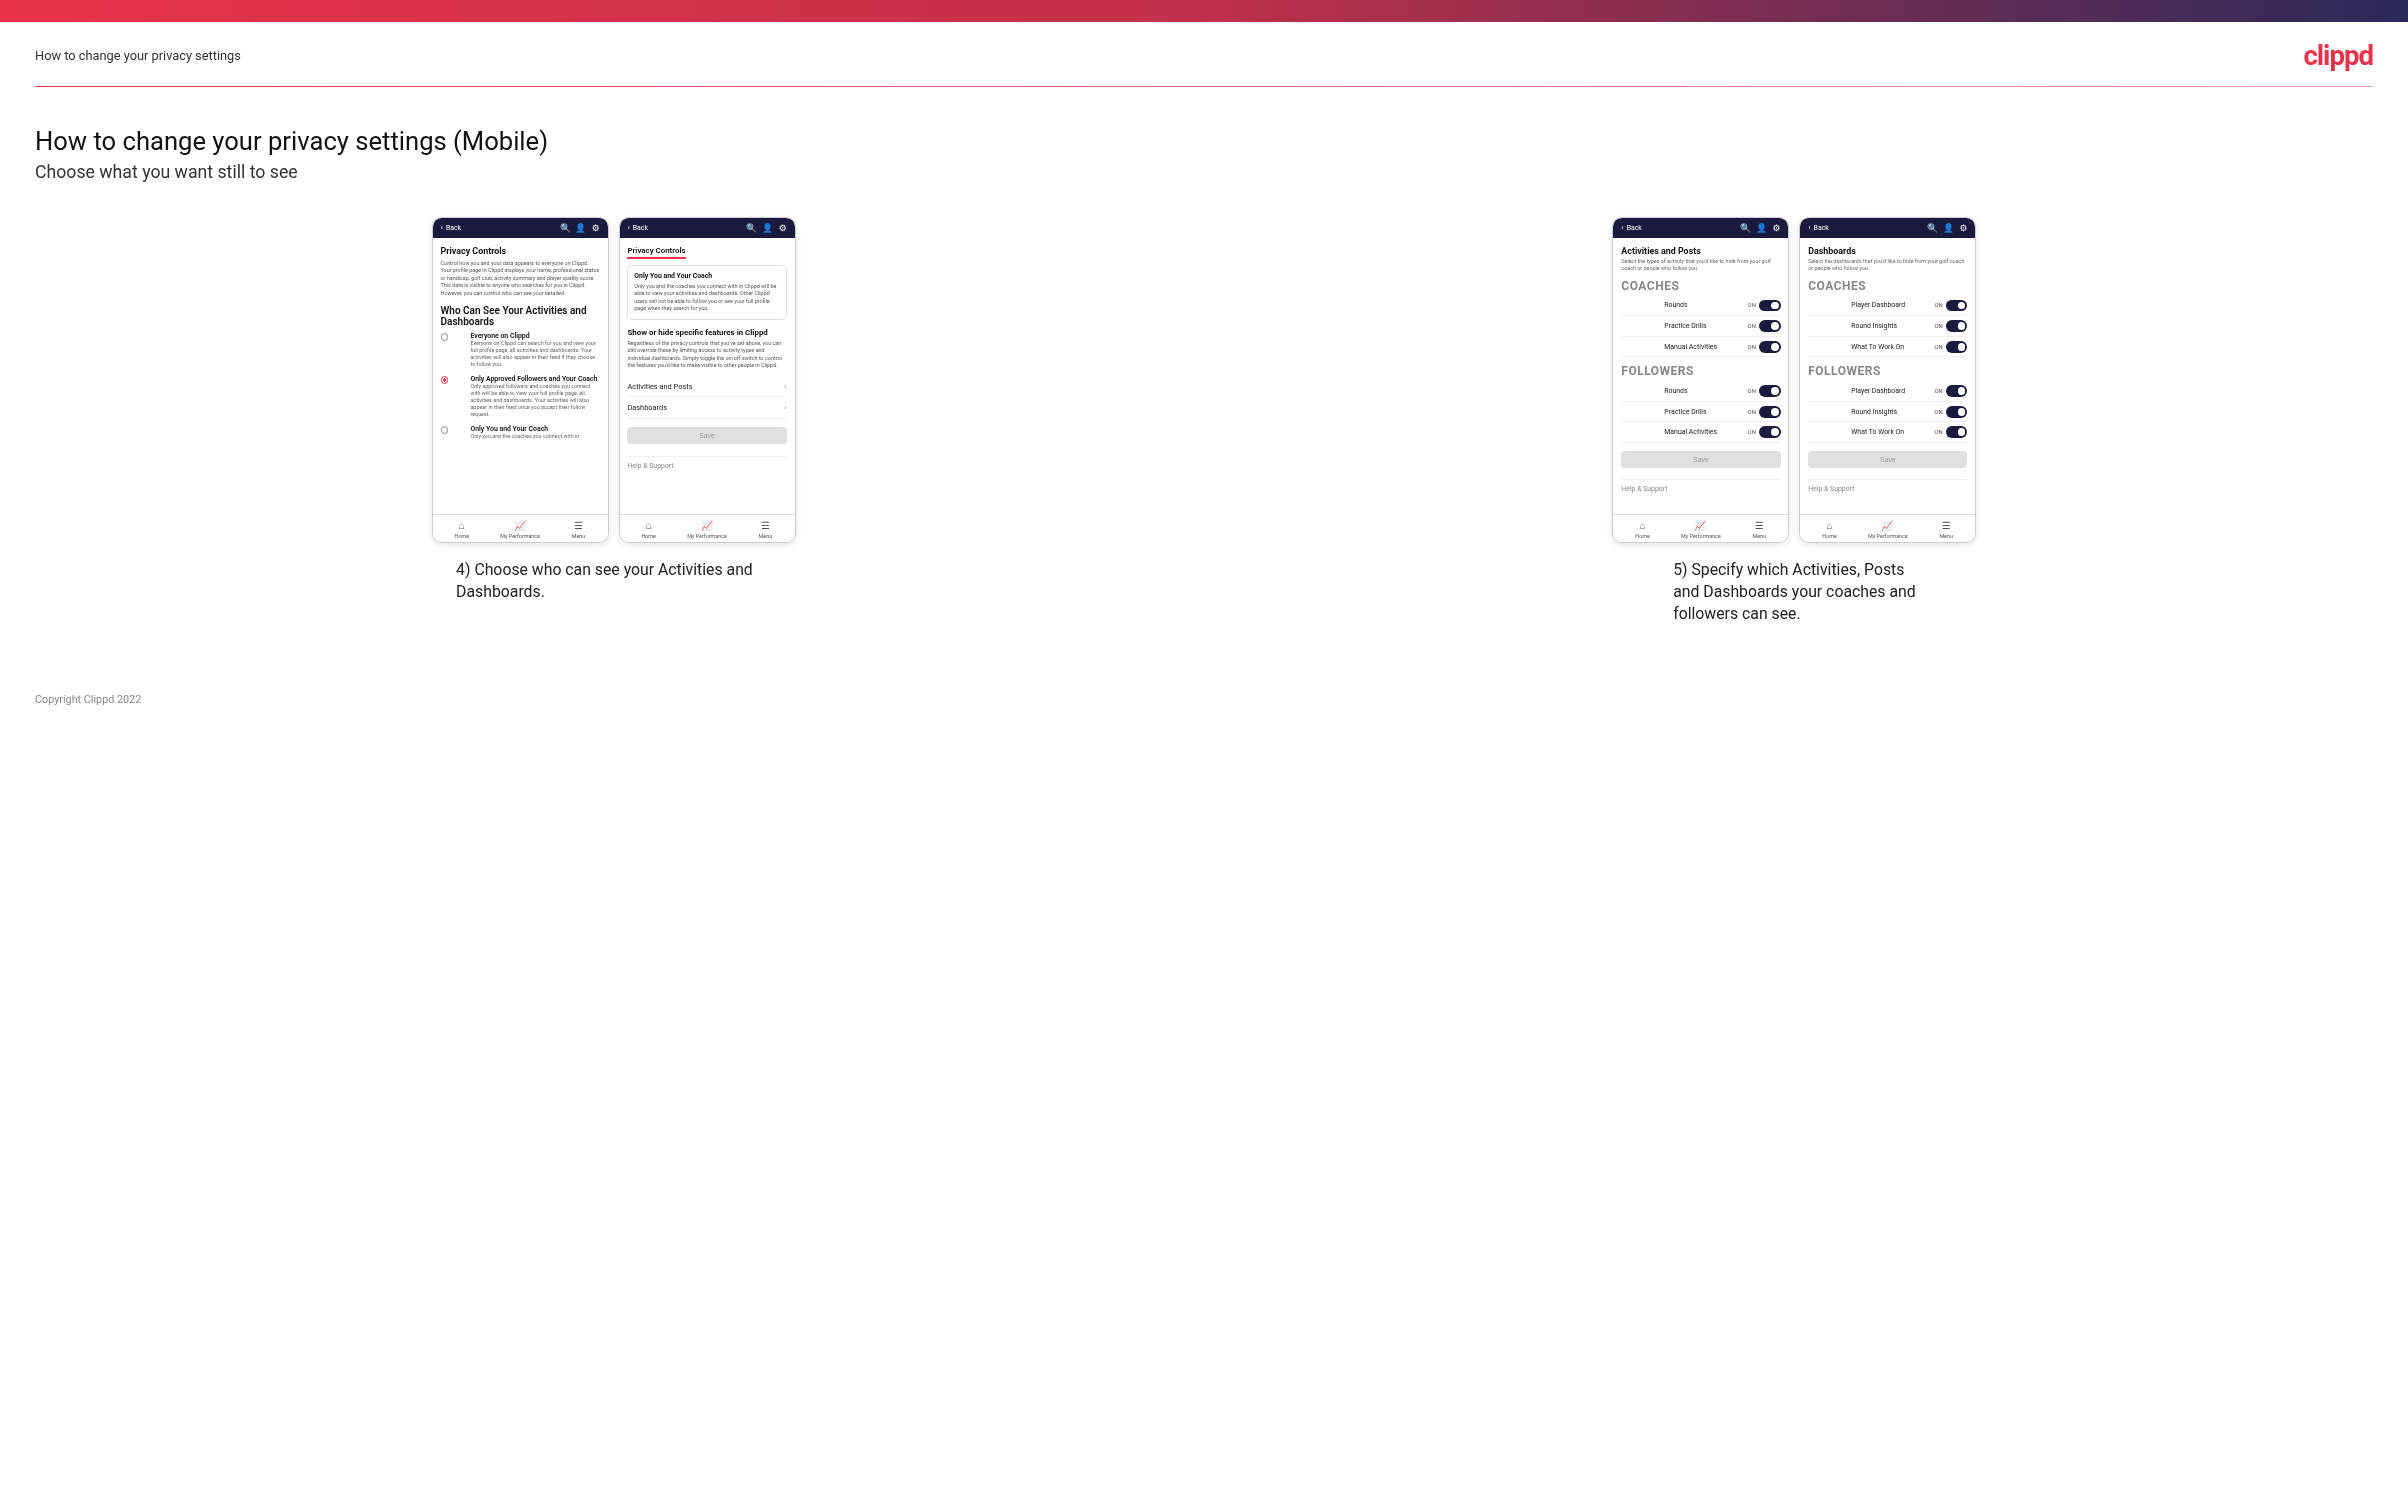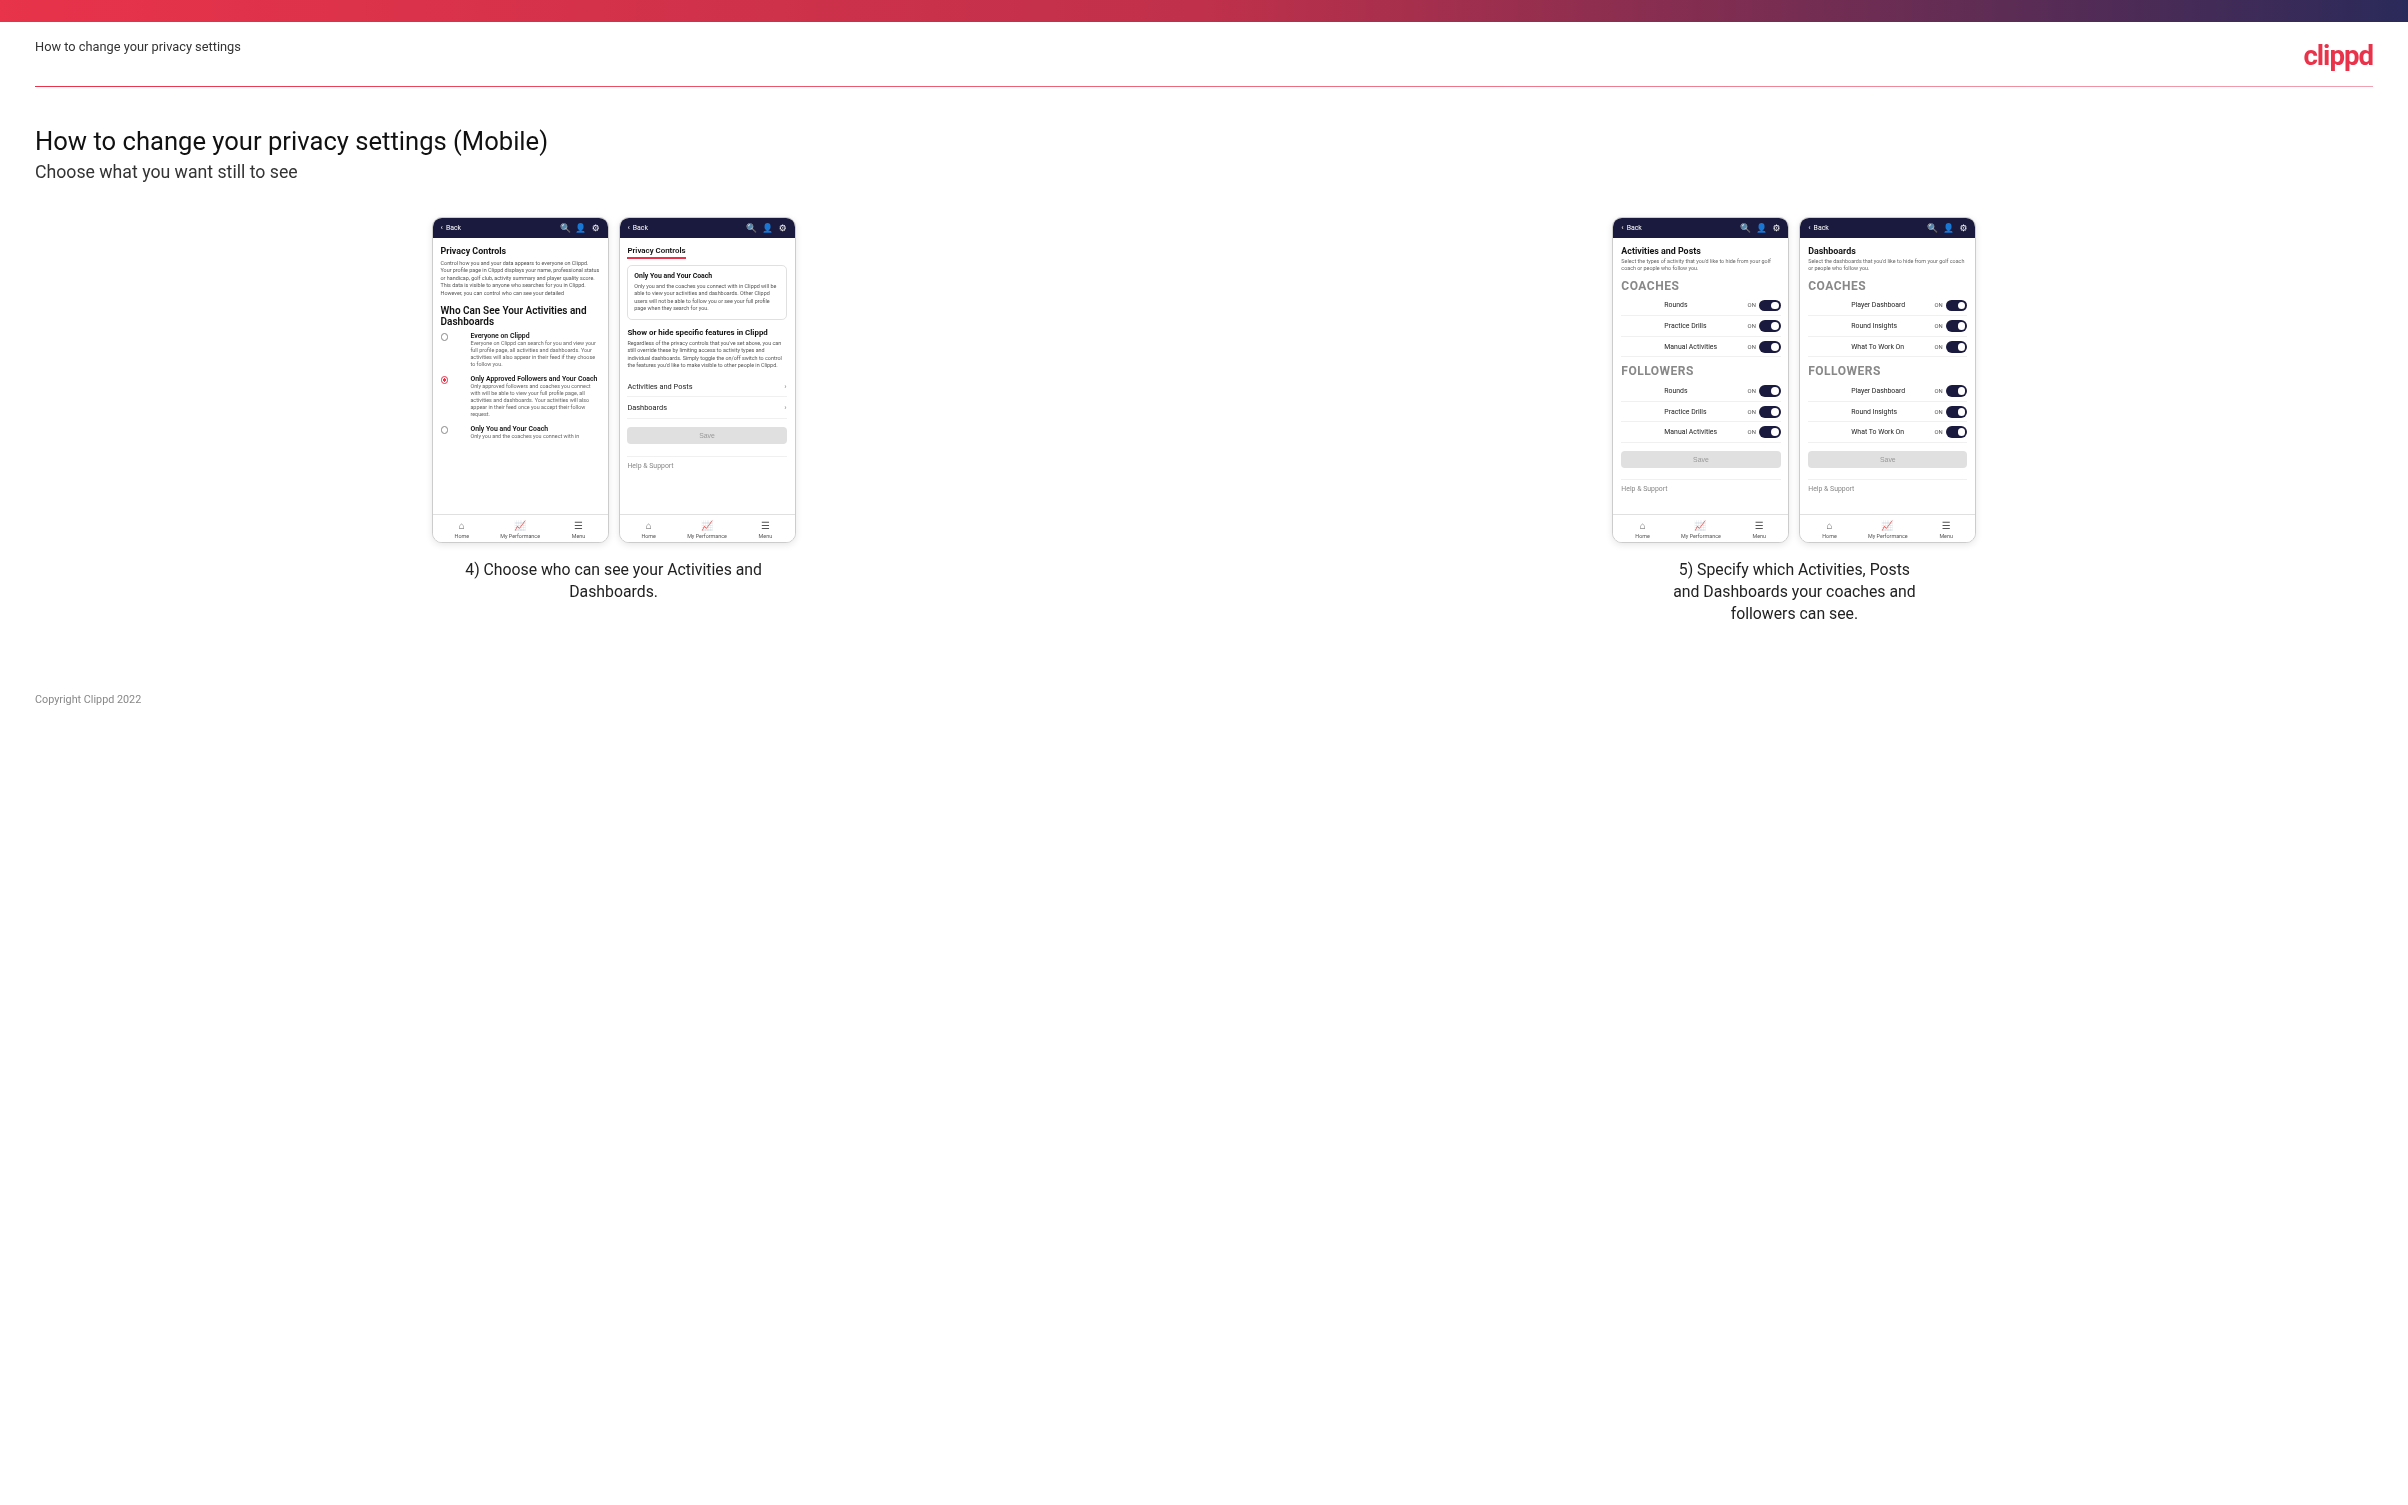--- a/index.html
+++ b/index.html
@@ -13,20 +13,21 @@
     
     .top-bar {
       background: linear-gradient(to right, #e8334a, #c0304a, #2a2a5a);
       height: 21.7px;
       width: 100%;
     }
 
     
     .header {
       display: flex;
+      align-items: center;
       justify-content: space-between;
       padding: 17.7px 35px 13.8px 35px;
     }
     .header-title {
       font-size: 12.8px;
       color: #333;
     }
     .logo {
       font-size: 27.6px;
       font-weight: 700;
@@ -73,21 +74,21 @@
 
     .screenshot-pair {
       display: flex;
       gap: 9.9px;
       margin-bottom: 15.8px;
     }
 
     .caption {
       font-size: 15.8px;
       color: #222;
-      text-align: center;
+      text-align: left;
       max-width: 315px;
       line-height: 1.4;
     }
 
     
     .mobile-screen {
       width: 177px;
       border: 1.5px solid #ccc;
       border-radius: 9.9px;
       overflow: hidden;

